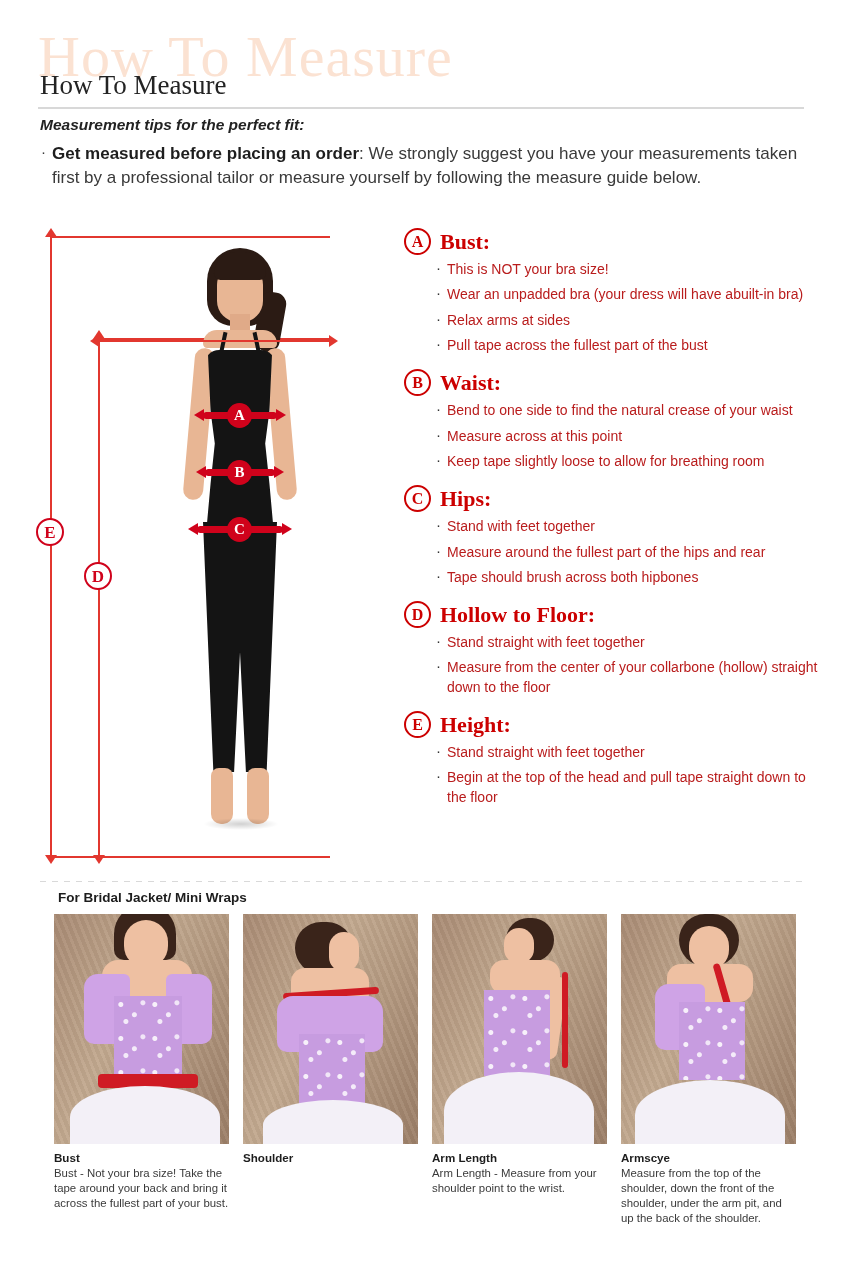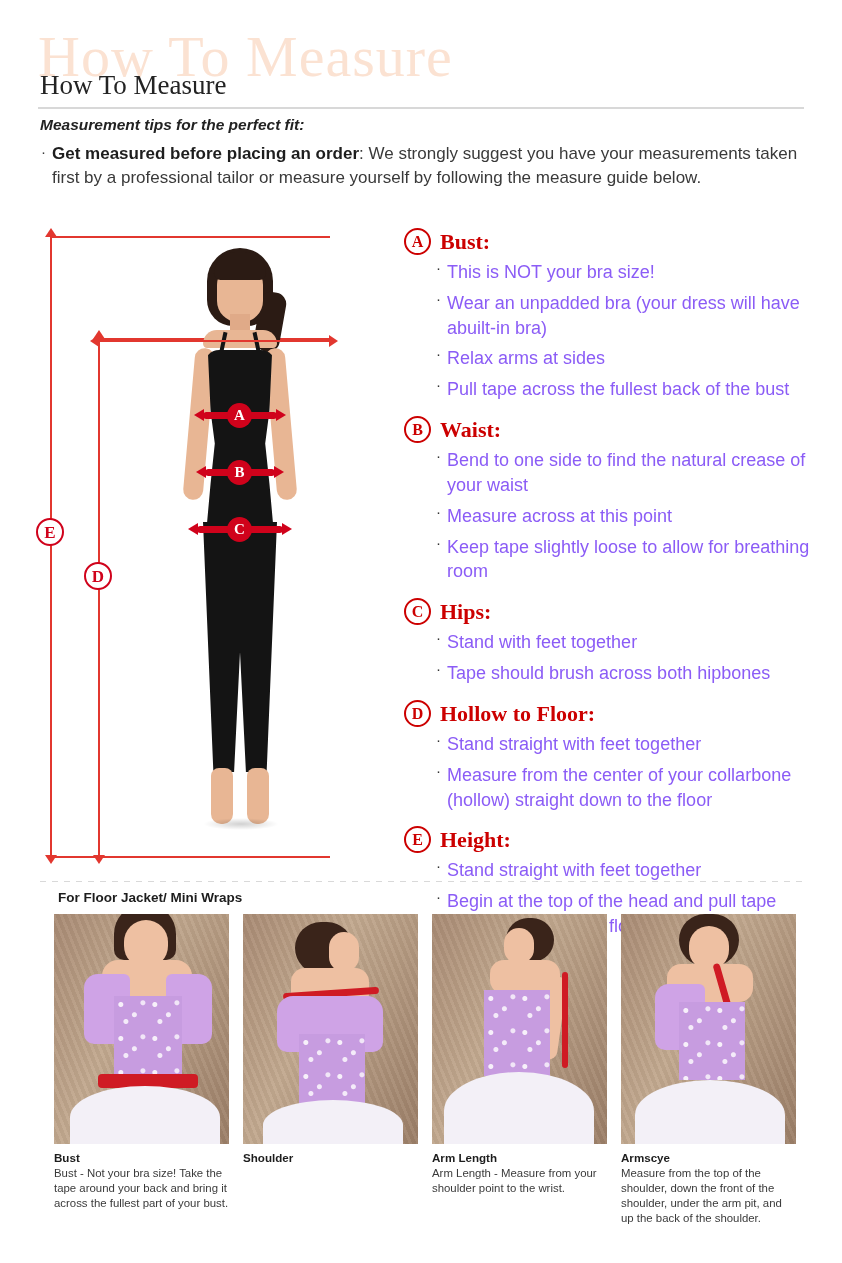--- a/index.html
+++ b/index.html
@@ -253,23 +253,23 @@
     font-family: "Liberation Serif", serif;
     font-size: 22px;
     font-weight: bold;
     color: #c00;
     line-height: 27px;
   }
   .bullets { padding-left: 36px; }
   .bullet {
     position: relative;
     padding-left: 11px;
-    font-size: 18px;
+    font-size: 14px;
     line-height: 1.38;
-    color: #8b5cf6;
+    color: #b91c1c;
     margin-bottom: 6px;
   }
   .bullet:before {
     content: "·";
     position: absolute; left: 0; top: -2px;
     font-size: 15px; color: #333;
   }
 
   
   .dash-divider {
@@ -404,21 +404,21 @@
 
     <div class="sec">
       <div class="sec-head">
         <span class="sec-letter">A</span>
         <span class="sec-title">Bust:</span>
       </div>
       <div class="bullets">
         <div class="bullet">This is NOT your bra size!</div>
         <div class="bullet">Wear an unpadded bra (your dress will have abuilt-in bra)</div>
         <div class="bullet">Relax arms at sides</div>
-        <div class="bullet">Pull tape across the fullest back of the bust</div>
+        <div class="bullet">Pull tape across the fullest part of the bust</div>
       </div>
     </div>
 
     <div class="sec">
       <div class="sec-head">
         <span class="sec-letter">B</span>
         <span class="sec-title">Waist:</span>
       </div>
       <div class="bullets">
         <div class="bullet">Bend to one side to find the natural crease of your waist</div>
@@ -427,20 +427,21 @@
       </div>
     </div>
 
     <div class="sec">
       <div class="sec-head">
         <span class="sec-letter">C</span>
         <span class="sec-title">Hips:</span>
       </div>
       <div class="bullets">
         <div class="bullet">Stand with feet together</div>
+        <div class="bullet">Measure around the fullest part of the hips and rear</div>
         <div class="bullet">Tape should brush across both hipbones</div>
       </div>
     </div>
 
     <div class="sec">
       <div class="sec-head">
         <span class="sec-letter">D</span>
         <span class="sec-title">Hollow to Floor:</span>
       </div>
       <div class="bullets">
@@ -457,21 +458,21 @@
       <div class="bullets">
         <div class="bullet">Stand straight with feet together</div>
         <div class="bullet">Begin at the top of the head and pull tape straight down to the floor</div>
       </div>
     </div>
 
   </div>
 
   <div class="dash-divider"></div>
 
-  <div class="bottom-title">For Floor Jacket/ Mini Wraps</div>
+  <div class="bottom-title">For Bridal Jacket/ Mini Wraps</div>
 
   <div class="cards">
 
     <div class="card">
       <div class="card-photo">
         <div class="bg-wall"></div>
         <div class="ph-hair" style="left:60px; top:-10px; width:62px; height:56px; border-radius:30px 30px 10px 10px;"></div>
         <div class="ph-skin" style="left:70px; top:6px; width:44px; height:48px; border-radius:22px;"></div>
         <div class="ph-skin" style="left:48px; top:46px; width:90px; height:46px; border-radius:16px;"></div>
         <div class="ph-jacket" style="left:30px; top:60px; width:46px; height:70px; border-radius:14px 6px 10px 10px;"></div>

